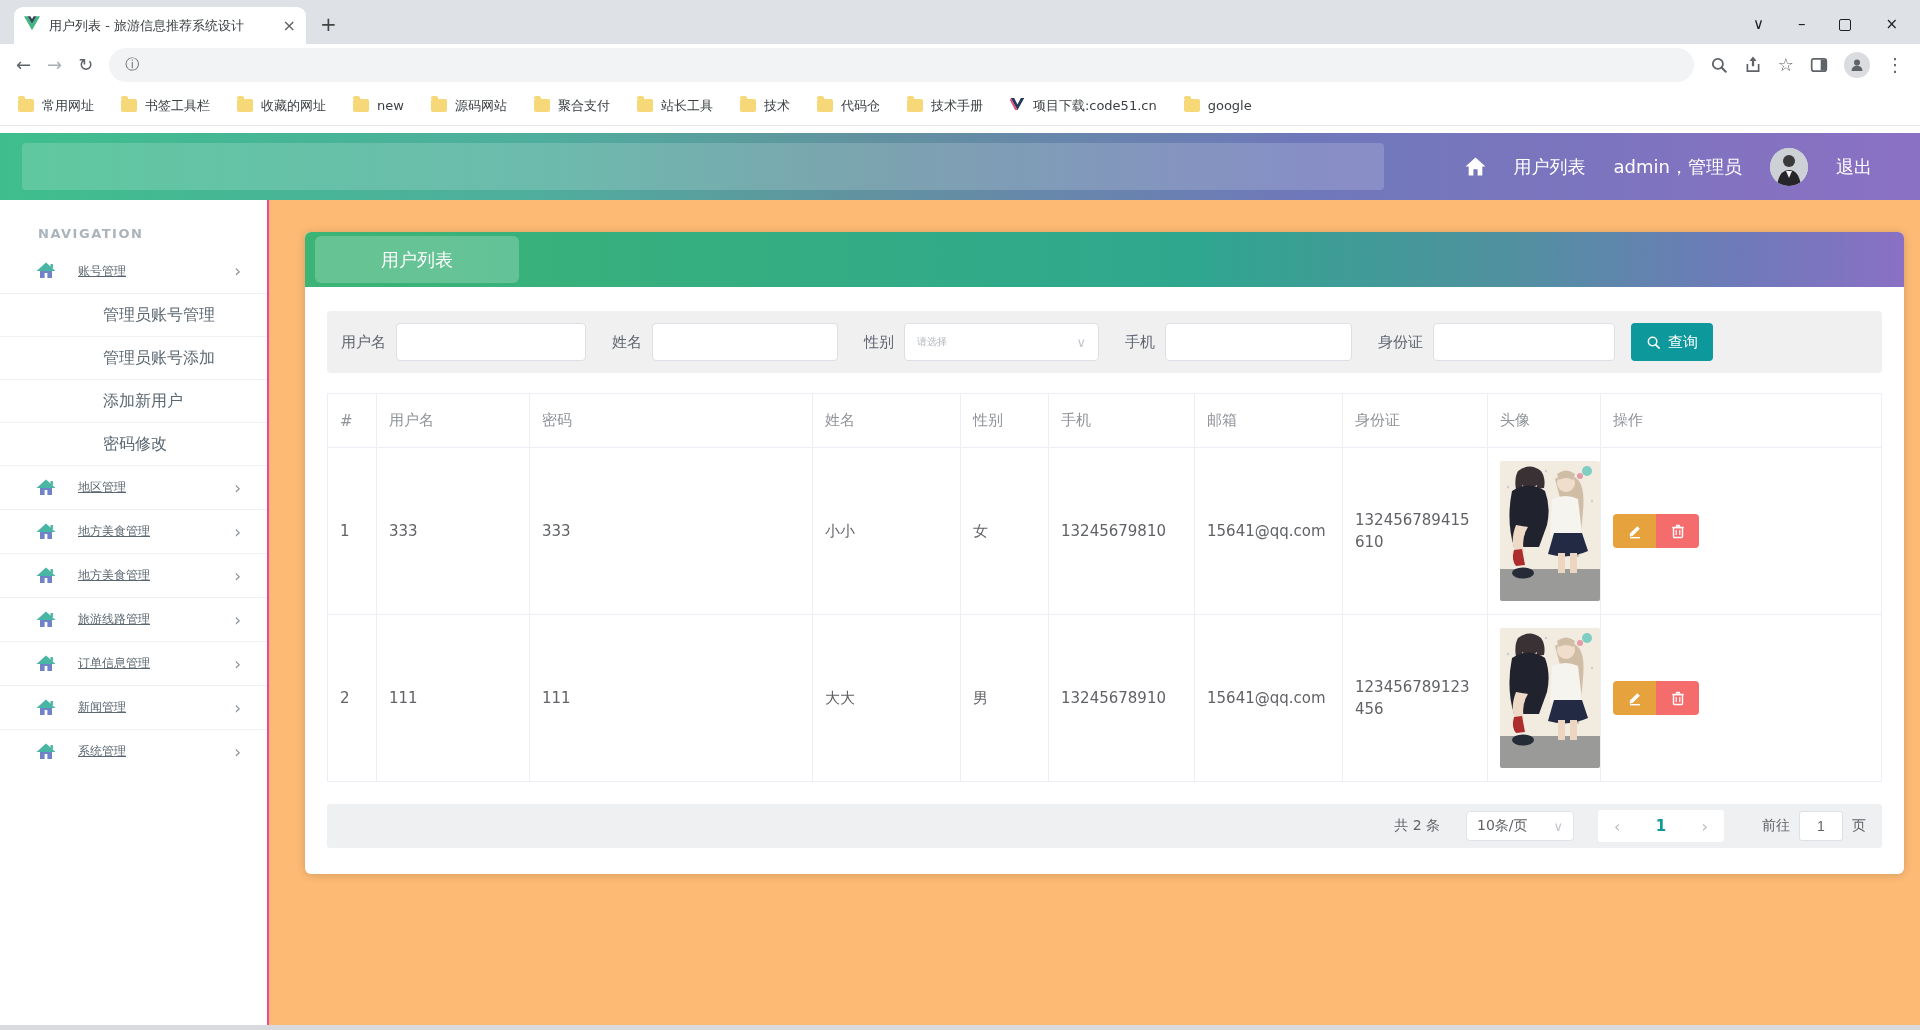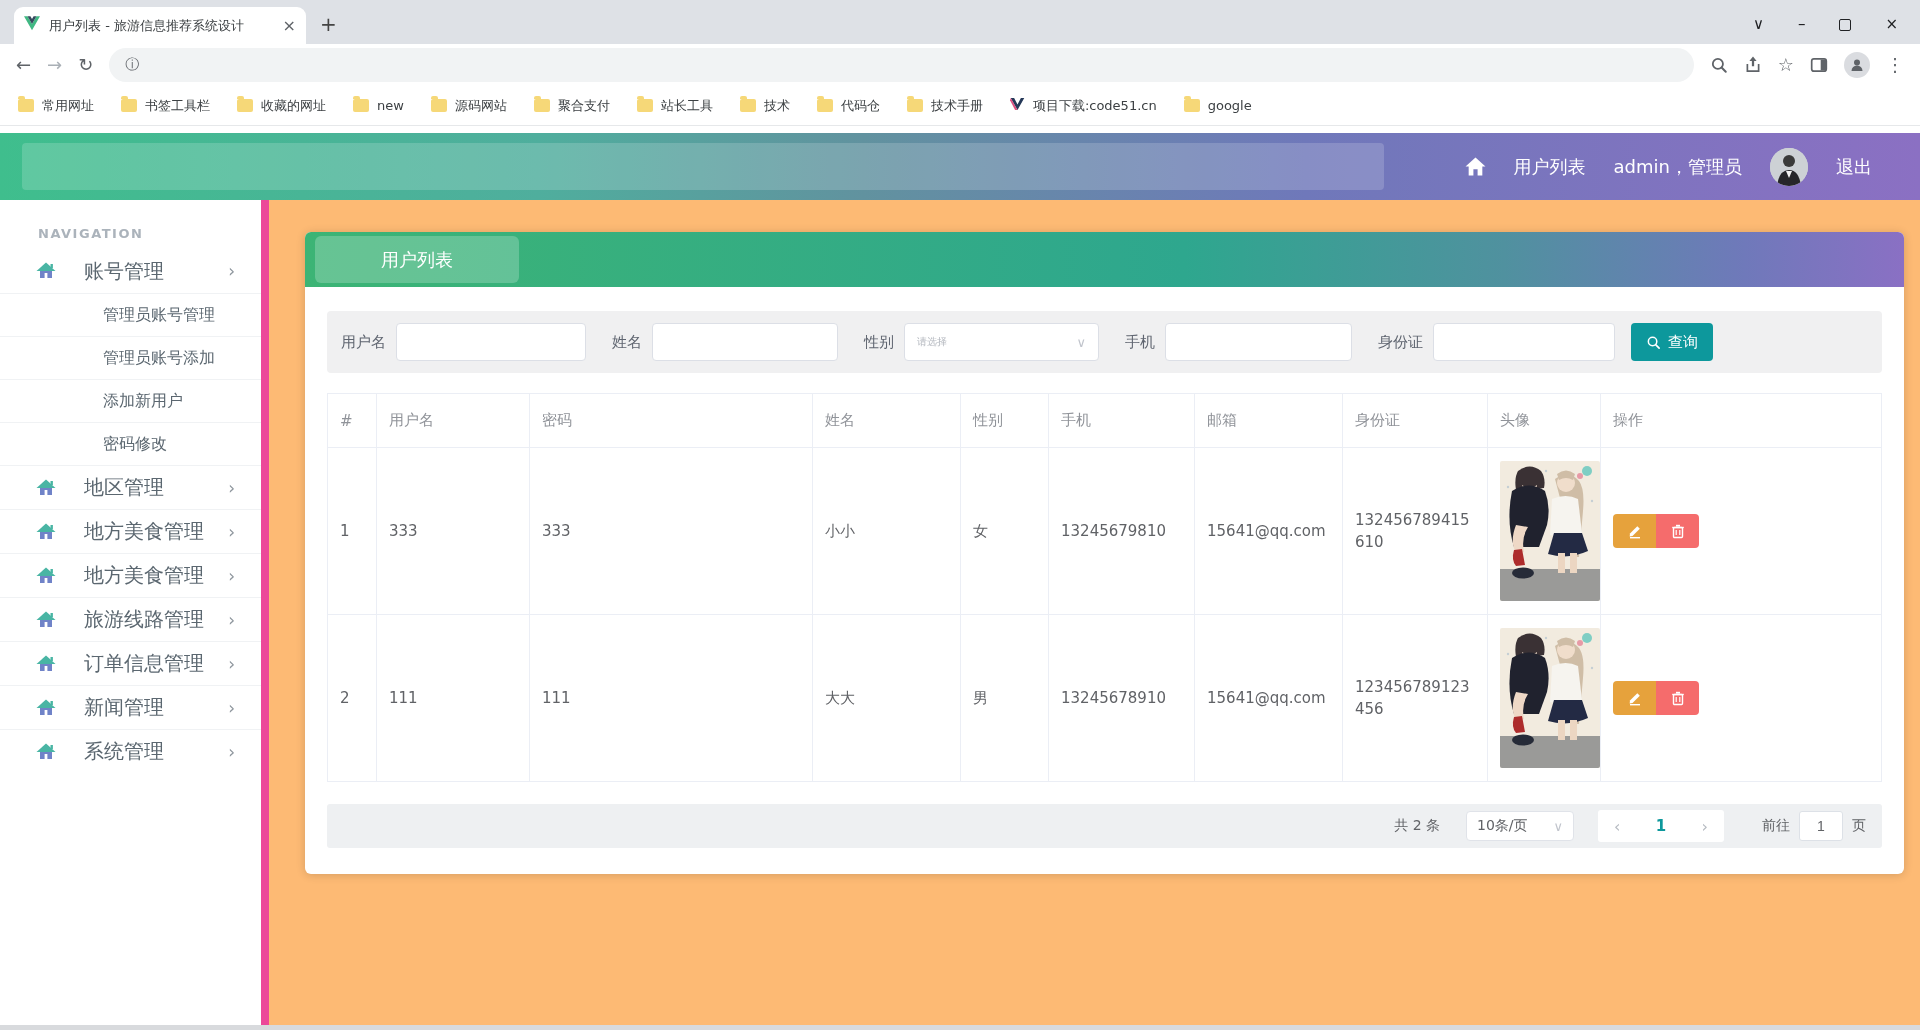--- a/index.html
+++ b/index.html
@@ -47,26 +47,26 @@
   .header-overlay { position:absolute; left:22px; top:10px; width:1362px; height:47px; border-radius:4px;
     background:rgba(255,255,255,0.17); }
   .header-right { margin-left:auto; display:flex; align-items:center; gap:28px; padding-right:48px; color:#fff; z-index:2; }
   .header-right .h-home svg { width:21px; height:19px; display:block; }
   .h-link { font-size:18px; color:#fff; }
   .h-user { font-size:18px; }
   .h-avatar { width:38px; height:38px; border-radius:50%; overflow:hidden; background:#cfd2d6; }
   .h-avatar svg { width:38px; height:38px; display:block; }
 
   .app-body { display:flex; height:830px; }
-  .sidebar { width:282px; background:#fff; border-right:8px solid #ec4899; }
+  .sidebar { width:282px; background:#fff; border-right:2px solid #ec4899; }
   .nav-section { margin:26px 0 8px 38px; font-size:13px; font-weight:bold; color:#abb3bb; letter-spacing:1.5px; }
   .menu-list > div + div { border-top:1px solid #f0f2f4; }
   .menu-row { height:44px; display:flex; align-items:center; padding:0 26px 0 36px; }
   .menu-row .house { width:20px; height:18px; }
-  .menu-row .m-label { margin-left:28px; font-size:20px; color:#5b6770; }
+  .menu-row .m-label { margin-left:22px; font-size:12px; color:#5b6770;text-decoration:underline; }
   .menu-row .m-chevron { margin-left:auto; color:#8f979e; font-size:17px; }
   .sub-row { height:43px; display:flex; align-items:center; padding-left:103px; font-size:16px; color:#5b6770; }
   .sub-row.active { color:#3d8eb9; font-weight:bold; }
 
   .content { flex:1; background:#fdba74; padding:32px 16px 0 36px; }
   .card { background:#fff; border-radius:6px; box-shadow:0 1px 10px rgba(0,0,0,0.16); padding-bottom:26px; }
   .card-header { height:55px; border-radius:6px 6px 0 0; position:relative;
     background:linear-gradient(90deg,#3cb475 0%,#2ea78e 55%,#50919f 75%,#6f79ba 90%,#8a70c4 100%); }
   .card-tab { position:absolute; left:10px; top:4px; width:204px; height:47px; border-radius:6px;
     background:rgba(255,255,255,0.22); display:flex; align-items:center; justify-content:center;

